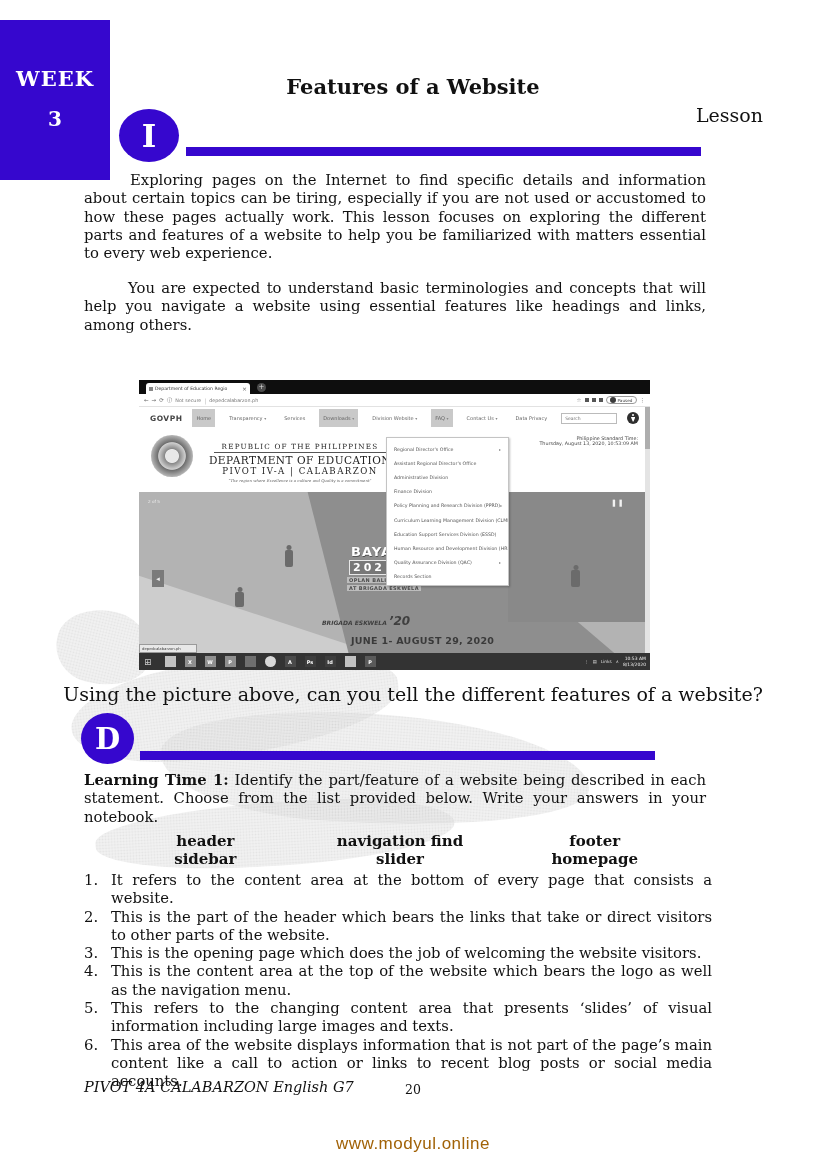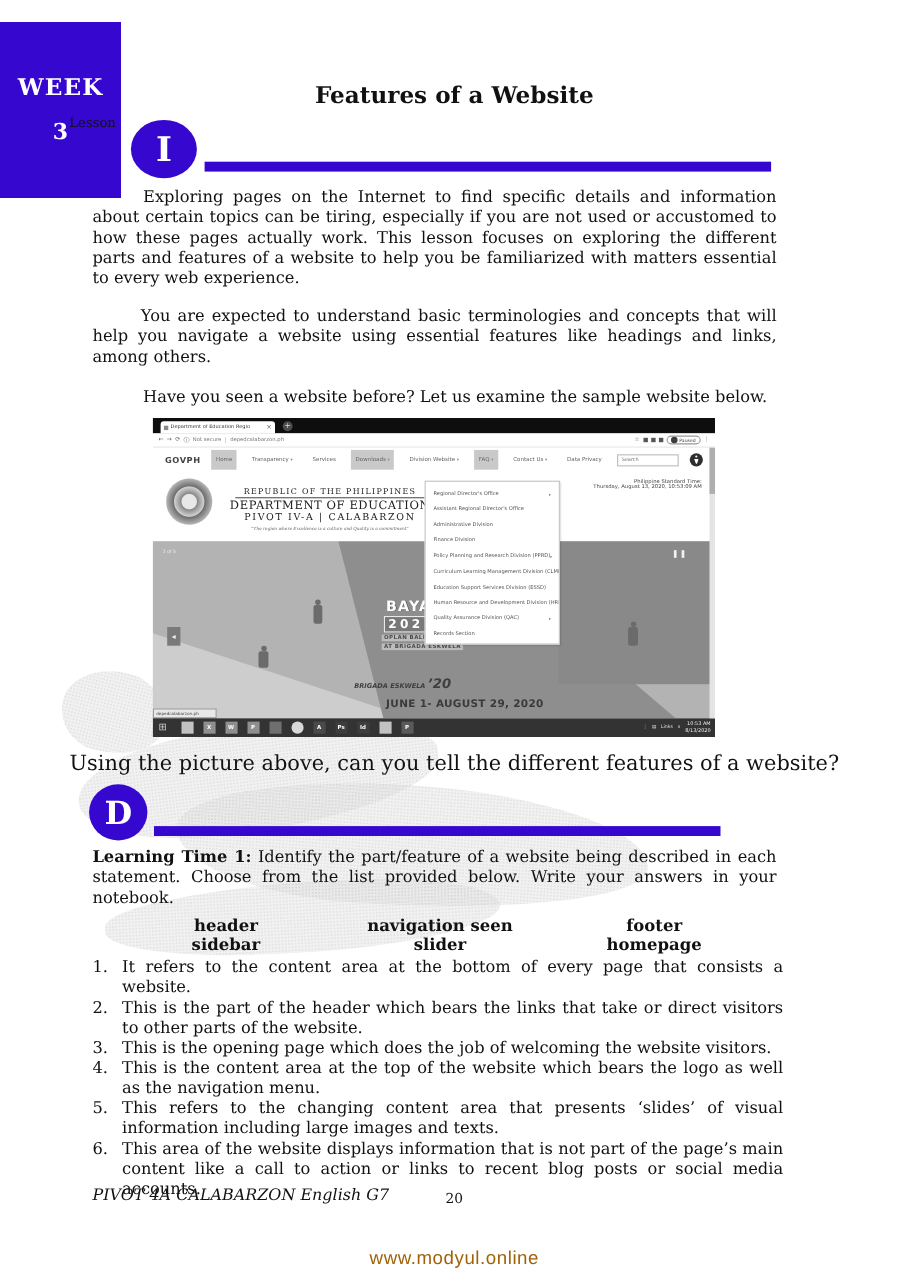--- a/index.html
+++ b/index.html
@@ -24,21 +24,21 @@
   .blob4 { left:95px; top:790px; width:360px; height:64px; border-radius:60% 40% 55% 45%/52% 48% 55% 45%; transform:rotate(-3deg); }
   .z1 { z-index:1; }
 
   
   .week-badge { left:0; top:8px; width:110px; height:160px; background:var(--blue); color:#fff; text-align:center; }
   .week-badge .w1 { padding-top:46px; font-size:21px; font-weight:bold; letter-spacing:1px; }
   .week-badge .w2 { margin-top:16px; font-size:20px; font-weight:bold; }
 
   
   .title   { left:63px; top:62px;  width:700px; text-align:center; font-size:21px; font-weight:bold; }
-  .subtitle{ left:63px; top:92px;  width:700px; text-align:left; font-size:12px; }
+  .subtitle{ left:63px; top:92px;  width:700px; text-align:right; font-size:19px; }
   .circle  { background:var(--blue); color:#fff; border-radius:50%;
              display:flex; align-items:center; justify-content:center; font-weight:bold; }
   .circle-i{ left:119px; top:97px; width:60px; height:53px; font-size:31px; }
   .circle-d{ left:81px; top:701px; width:53px; height:51px; font-size:29px; }
   .rule    { background:var(--blue); height:9px; }
   .rule-i  { left:186px; top:135px; width:515px; }
   .rule-d  { left:140px; top:739px; width:515px; }
 
   
   .para { left:84px; width:622px; font-size:14.8px; line-height:18.3px; text-align:justify; }
@@ -190,21 +190,20 @@
   <div class="abs title z1">Features of a Website</div>
   <div class="abs subtitle z1">Lesson</div>
 
   <div class="abs circle circle-i z1">
     <span>I</span>
   </div>
   <div class="abs rule rule-i z1"></div>
 
   <div class="abs para p1 z1">Exploring pages on the Internet to find specific details and information about certain topics can be tiring, especially if you are not used or accustomed to how these pages actually work. This lesson focuses on exploring the different parts and features of a website to help you be familiarized with matters essential to every web experience.</div>
   <div class="abs para p2 z1">You are expected to understand basic terminologies and concepts that will help you navigate a website using essential features like headings and links, among others.</div>
-  <div class="abs para p3 z1">Have you seen a website before? Let us examine the sample website below.</div>
 
   <div class="abs shot">
 
     <div class="tabbar">
       <div class="tab">
         <span class="fav"></span>
         <span class="t">Department of Education Regio</span>
         <span class="x">×</span>
       </div>
       <div class="newtab">+</div>
@@ -356,21 +355,21 @@
   </div>
   <div class="abs rule rule-d z1"></div>
 
   <div class="abs task-para z1">
     <b>Learning Time 1:</b><span> Identify the part/feature of a website being described in each statement. Choose from the list provided below. Write your answers in your notebook.</span>
   </div>
 
   <div class="abs word-bank z1">
     <div class="wb-row">
       <span>header</span>
-      <span>navigation seen</span>
+      <span>navigation find</span>
       <span>footer</span>
     </div>
     <div class="wb-row">
       <span>sidebar</span>
       <span>slider</span>
       <span>homepage</span>
     </div>
   </div>
 
   <div class="abs list z1">

